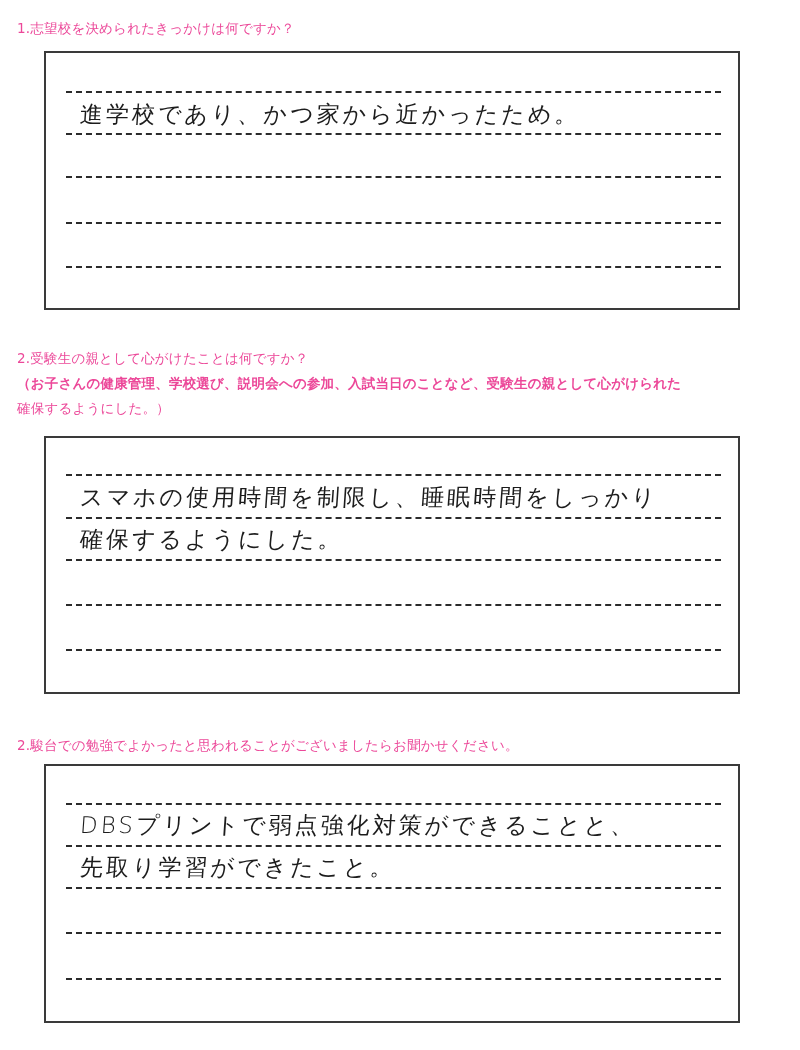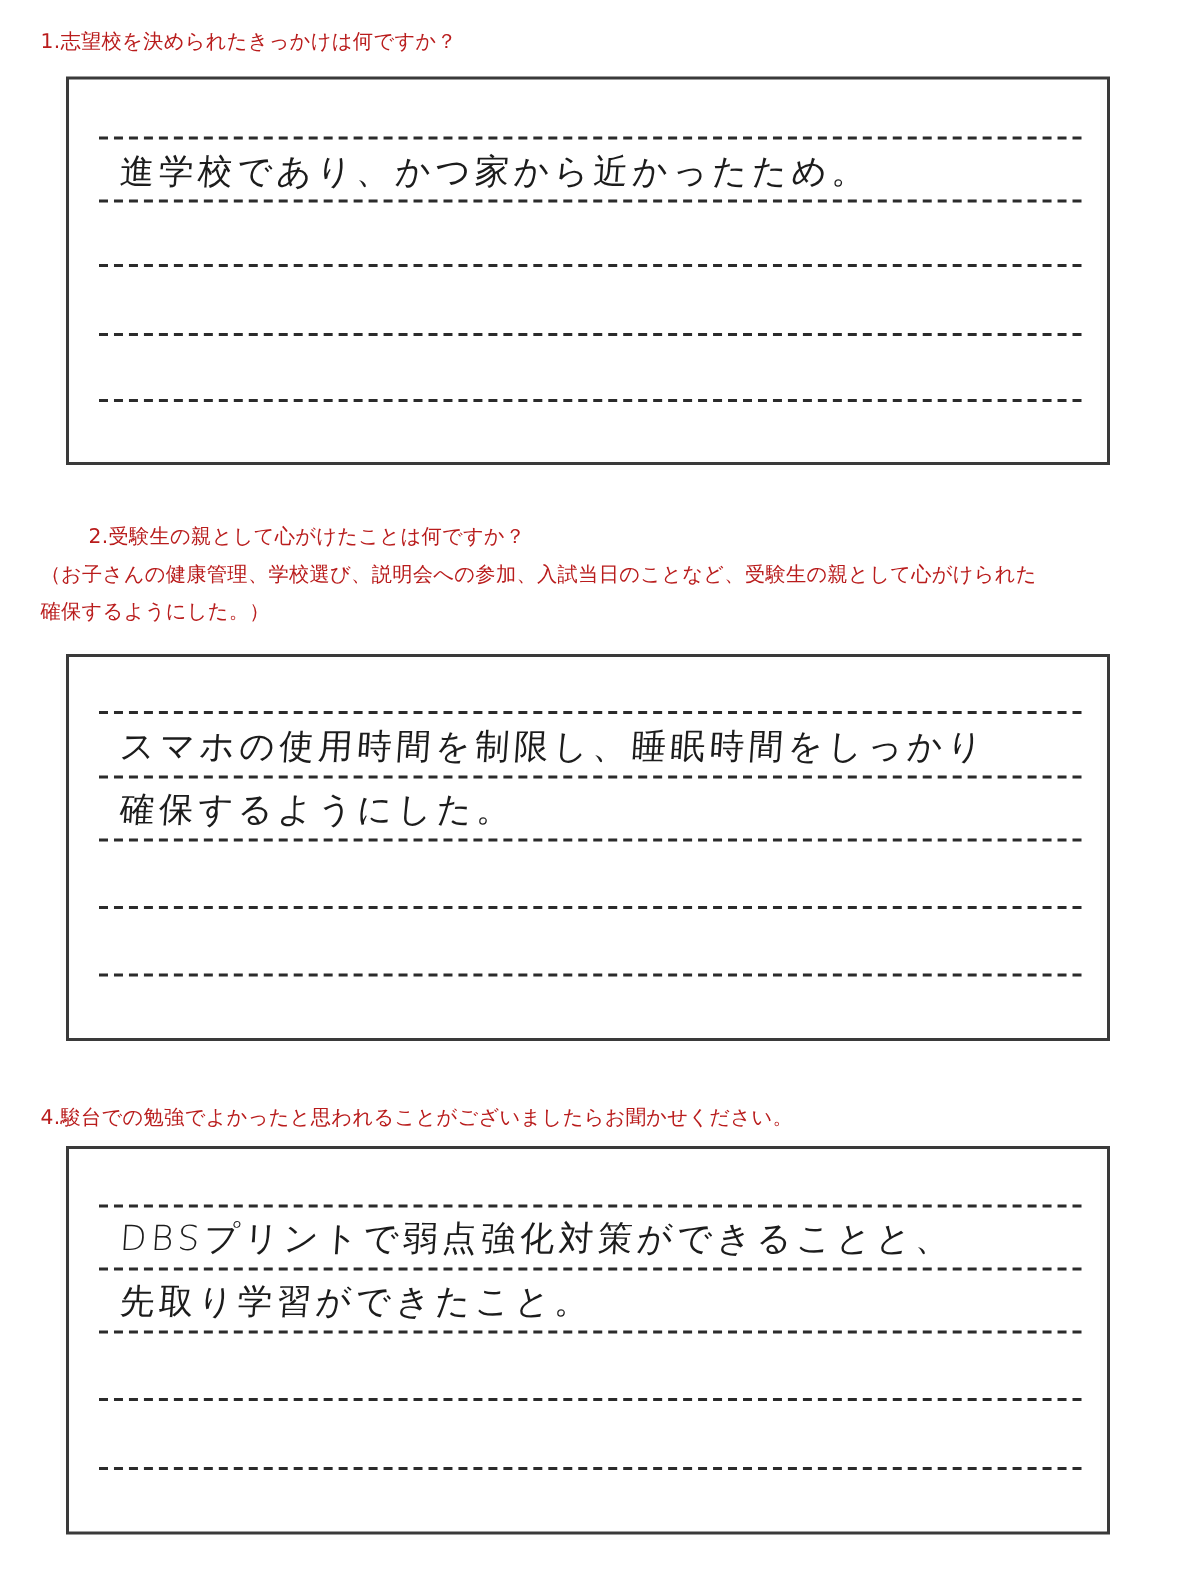--- a/index.html
+++ b/index.html
@@ -10,24 +10,24 @@
   body {
     width: 800px;
     height: 1050px;
     position: relative;
     overflow: hidden;
     font-family: "DejaVu Sans", "Liberation Sans", sans-serif;
     color: #222;
   }
   .question {
     position: absolute;
-    left: 27px;
+    left: 17px;
     font-size: 13.5px;
     line-height: 22px;
-    color: #b91c1c;
+    color: #ec4899;
     letter-spacing: 0.2px;
     white-space: nowrap;
   }
   .answer-box {
     position: absolute;
     left: 44px;
     width: 696px;
     border: 2px solid #3a3a3a;
     box-sizing: border-box;
     background: #fff;
@@ -58,35 +58,35 @@
 
 <div class="answer-box" style="top:51px; height:259px;">
   <div class="rule" style="top:38px;"></div>
   <div class="rule" style="top:80px;"></div>
   <div class="rule" style="top:123px;"></div>
   <div class="rule" style="top:169px;"></div>
   <div class="rule" style="top:213px;"></div>
   <div class="hand" style="top:46px;">進学校であり、かつ家から近かったため。</div>
 </div>
 
-<div class="question" style="top:347px;margin-left:32px;">2.受験生の親として心がけたことは何ですか？</div>
-<div class="question" style="top:372px;">（お子さんの健康管理、学校選び、説明会への参加、入試当日のことなど、受験生の親として心がけられた</div>
+<div class="question" style="top:347px;">2.受験生の親として心がけたことは何ですか？</div>
+<div class="question" style="top:372px;font-weight:bold;">（お子さんの健康管理、学校選び、説明会への参加、入試当日のことなど、受験生の親として心がけられた</div>
 <div class="question" style="top:397px;">確保するようにした。）</div>
 
 <div class="answer-box" style="top:436px; height:258px;">
   <div class="rule" style="top:36px;"></div>
   <div class="rule" style="top:79px;"></div>
   <div class="rule" style="top:121px;"></div>
   <div class="rule" style="top:166px;"></div>
   <div class="rule" style="top:211px;"></div>
   <div class="hand" style="top:44px;">スマホの使用時間を制限し、睡眠時間をしっかり</div>
   <div class="hand" style="top:86px;">確保するようにした。</div>
 </div>
 
-<div class="question" style="top:734px;">4.駿台での勉強でよかったと思われることがございましたらお聞かせください。</div>
+<div class="question" style="top:734px;">2.駿台での勉強でよかったと思われることがございましたらお聞かせください。</div>
 
 <div class="answer-box" style="top:764px; height:259px;">
   <div class="rule" style="top:37px;"></div>
   <div class="rule" style="top:79px;"></div>
   <div class="rule" style="top:121px;"></div>
   <div class="rule" style="top:166px;"></div>
   <div class="rule" style="top:212px;"></div>
   <div class="hand" style="top:44px;">DBSプリントで弱点強化対策ができることと、</div>
   <div class="hand" style="top:86px;">先取り学習ができたこと。</div>
 </div>

